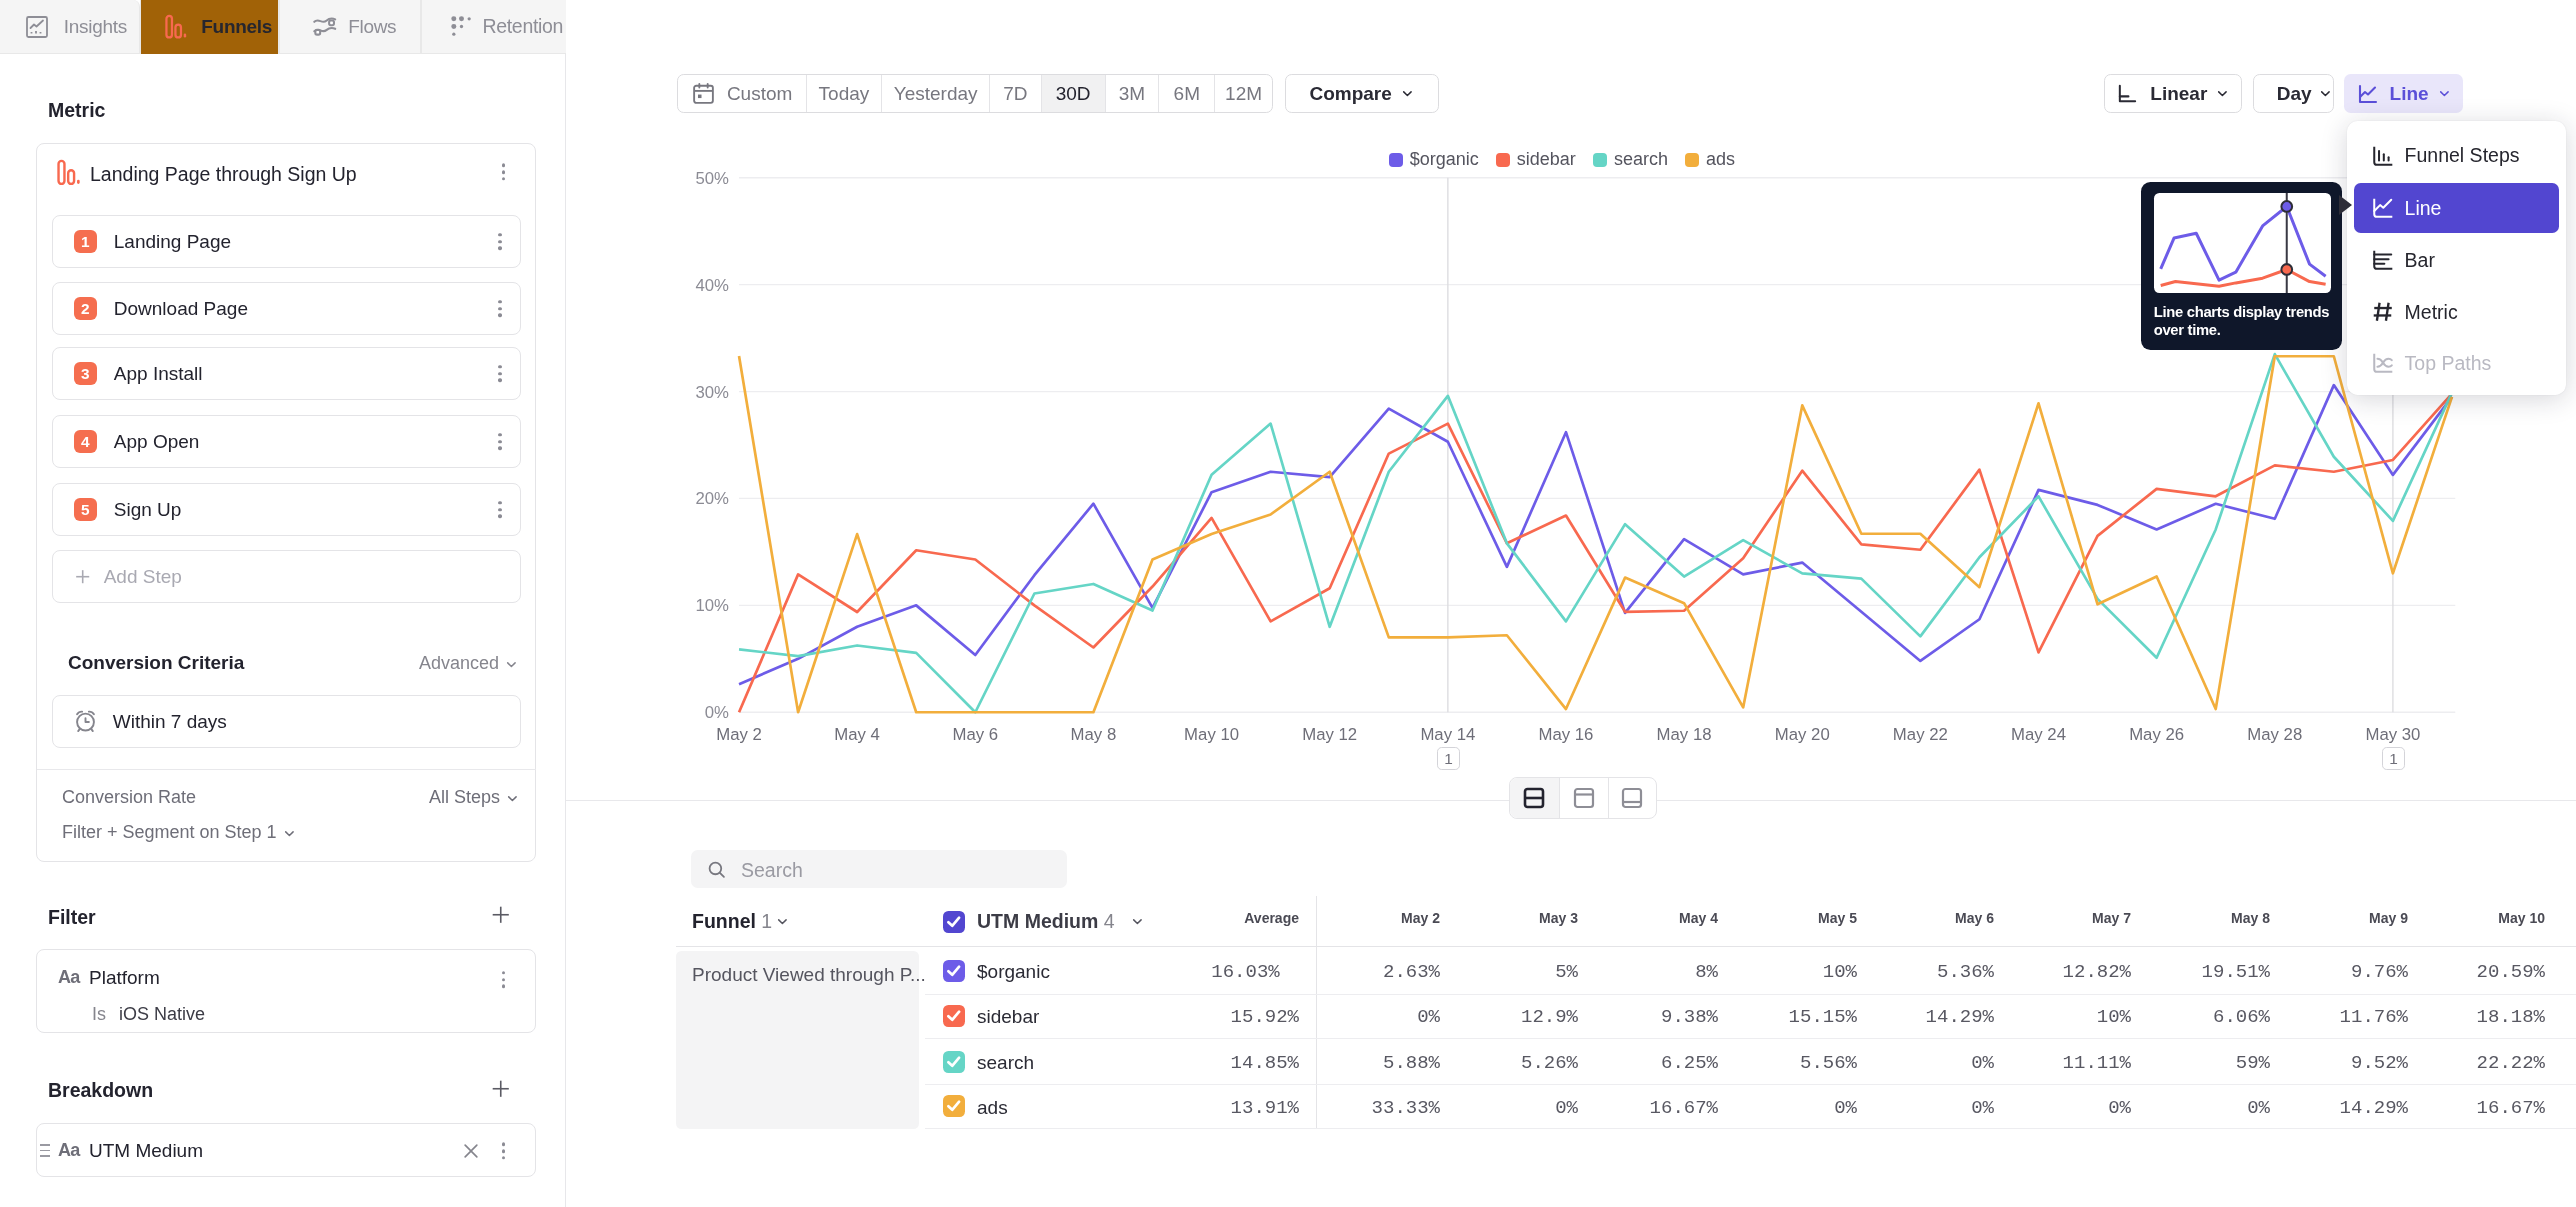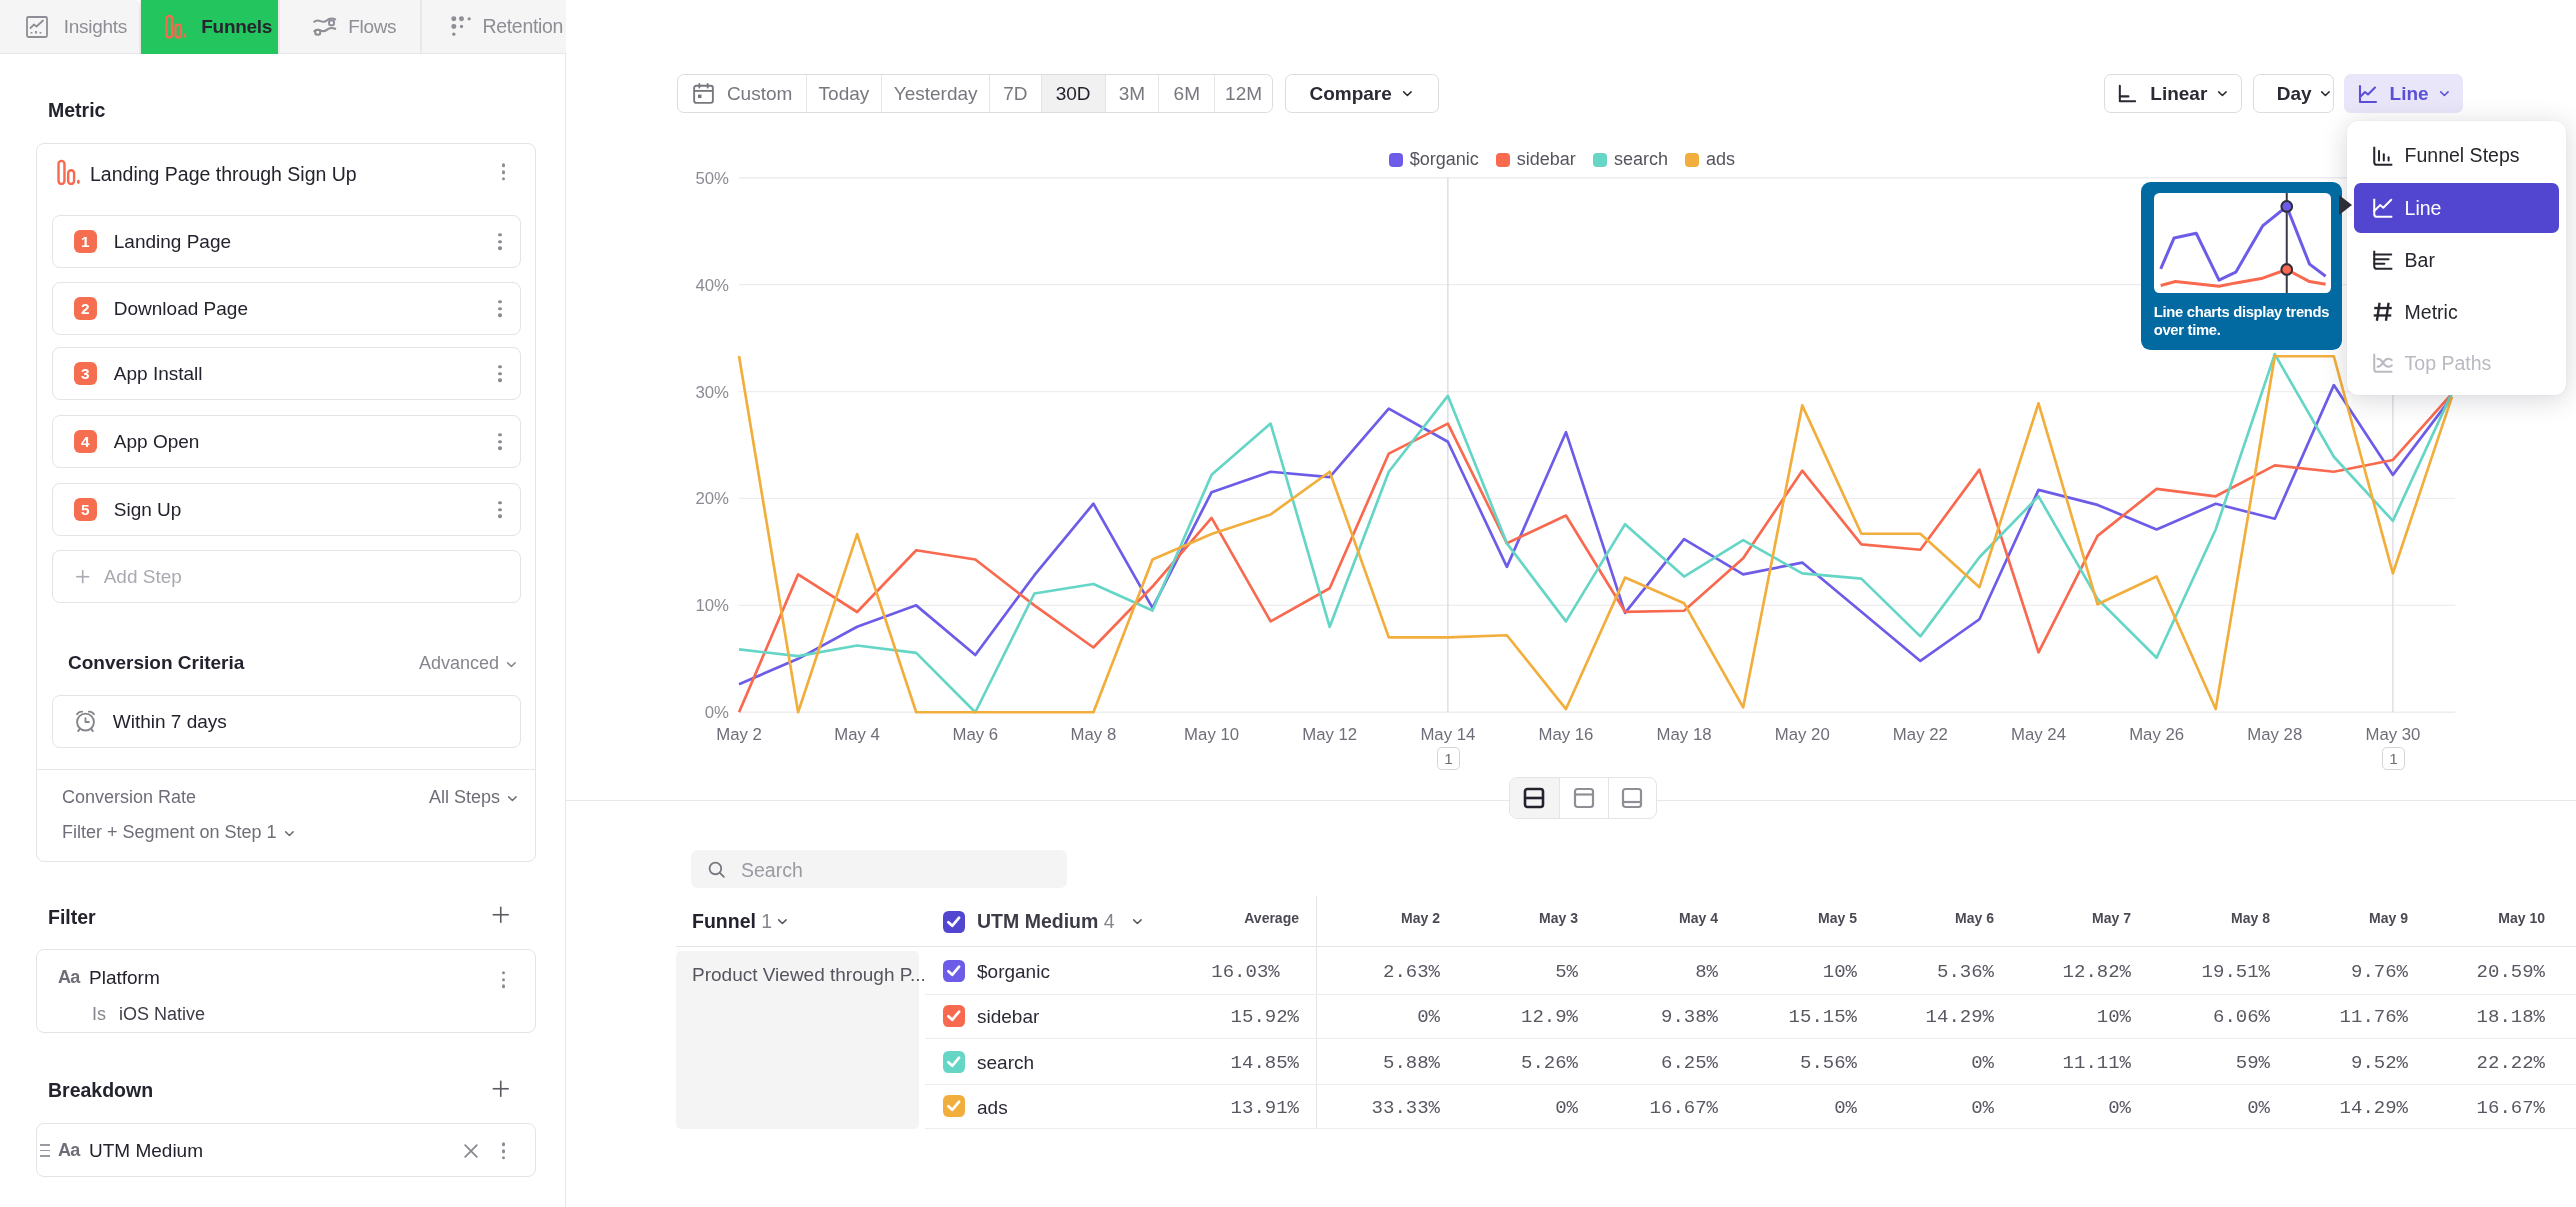--- a/index.html
+++ b/index.html
@@ -2,21 +2,21 @@
 <html style="font-size:10.7px"><head>
 <meta charset="utf-8">
 <style>
   * { margin:0; padding:0; box-sizing:border-box; }
   html,body { width:2576px; height:1208px; background:#fff; font-family:"Liberation Sans",sans-serif; overflow:hidden; }
   .abs { position:absolute; }
   #page { position:relative; width:2576px; height:1208px; }
   
   .tab { position:absolute; top:0; height:54px; background:#f5f5f5; border:0.7px solid #e8e8e8; border-top:none; display:flex; align-items:center; }
   .tab .lbl { font-size:19px; color:#8e8e96; letter-spacing:-0.3px; }
-  .tab.active { background:#22c55e; border-bottom:none; border-top:none; }
+  .tab.active { background:#a16207; border-bottom:none; border-top:none; }
   .tab.active .lbl { color:#26262e; }
   
   #sidebar { position:absolute; left:0; top:0; width:566px; height:1208px; border-right:0.7px solid #e7e7ea; background:#fff; }
   .h-bold { font-weight:bold; font-size:19.5px; color:#23232e; }
   .card { position:absolute; left:36px; width:500px; border:0.7px solid #e4e4e7; border-radius:8px; background:#fff; }
   .stepbox { position:absolute; left:14.8px; width:469px; height:53px; border:0.7px solid #e4e4e7; border-radius:8px; display:flex; align-items:center; }
   .badge { width:23px; height:23px; border-radius:6px; background:#f56e4f; color:#fff; font-size:15.4px; font-weight:bold; display:flex; align-items:center; justify-content:center; margin-left:21px; }
   .steplbl { font-size:19px; color:#23232e; margin-left:17px; }
   .kebab { position:absolute; right:17.4px; top:50%; transform:translateY(-50%); width:4px; }
   .kebab i { display:block; width:3.4px; height:3.4px; border-radius:50%; background:#8b8b94; margin:3.4px 0; }
@@ -27,21 +27,21 @@
   .num { position:absolute; font-family:"Liberation Mono",monospace; font-size:19px; color:#585862; text-align:right; width:107px; }
   .hdr { position:absolute; font-size:14px; color:#585862; text-align:right; width:107px; }
   .cbx { position:absolute; width:21.5px; height:21.5px; border-radius:5.4px; }
   .rowlbl { position:absolute; font-size:19px; color:#2b2b35; }
   
   #dropdown { position:absolute; left:2347px; top:121px; width:219px; height:274px; background:#fff; border-radius:10.7px; box-shadow:0 4px 27px rgba(30,30,50,.18), 0 0 1.3px rgba(30,30,50,.10); z-index:30;padding-left:42px; }
   .ditem { position:absolute; left:6.7px; width:205px; height:50px; display:flex; align-items:center; font-size:19.5px; color:#26262e; }
   .ditem svg { margin-left:16px; margin-right:9.4px; }
   .ditem.sel { background:#5246d0; border-radius:6.7px; color:#fff; }
   .ditem.dis { color:#b9b9c2; }
-  #tooltip { position:absolute; left:2141px; top:182px; width:201px; height:168px; background:#0369a1; border-radius:9.4px; z-index:31; }
+  #tooltip { position:absolute; left:2141px; top:182px; width:201px; height:168px; background:#0f172a; border-radius:9.4px; z-index:31; }
   #tooltip .box { position:absolute; left:12.7px; top:11.4px; width:177px; height:100px; background:#fff; border-radius:5.4px; overflow:hidden; }
   #tooltip .txt { position:absolute; left:12.7px; top:121px; font-size:14.8px; line-height:18px; color:#fff; font-weight:bold; white-space:nowrap; letter-spacing:-0.3px; }
   #tt-arrow { position:absolute; left:2339px; top:195px; width:0; height:0; border-top:10.7px solid transparent; border-bottom:10.7px solid transparent; border-left:13.4px solid #2e2e38; z-index:31; }
 </style>
 </head>
 <body>
 <div id="page">
 
   <div id="sidebar"></div>
 

